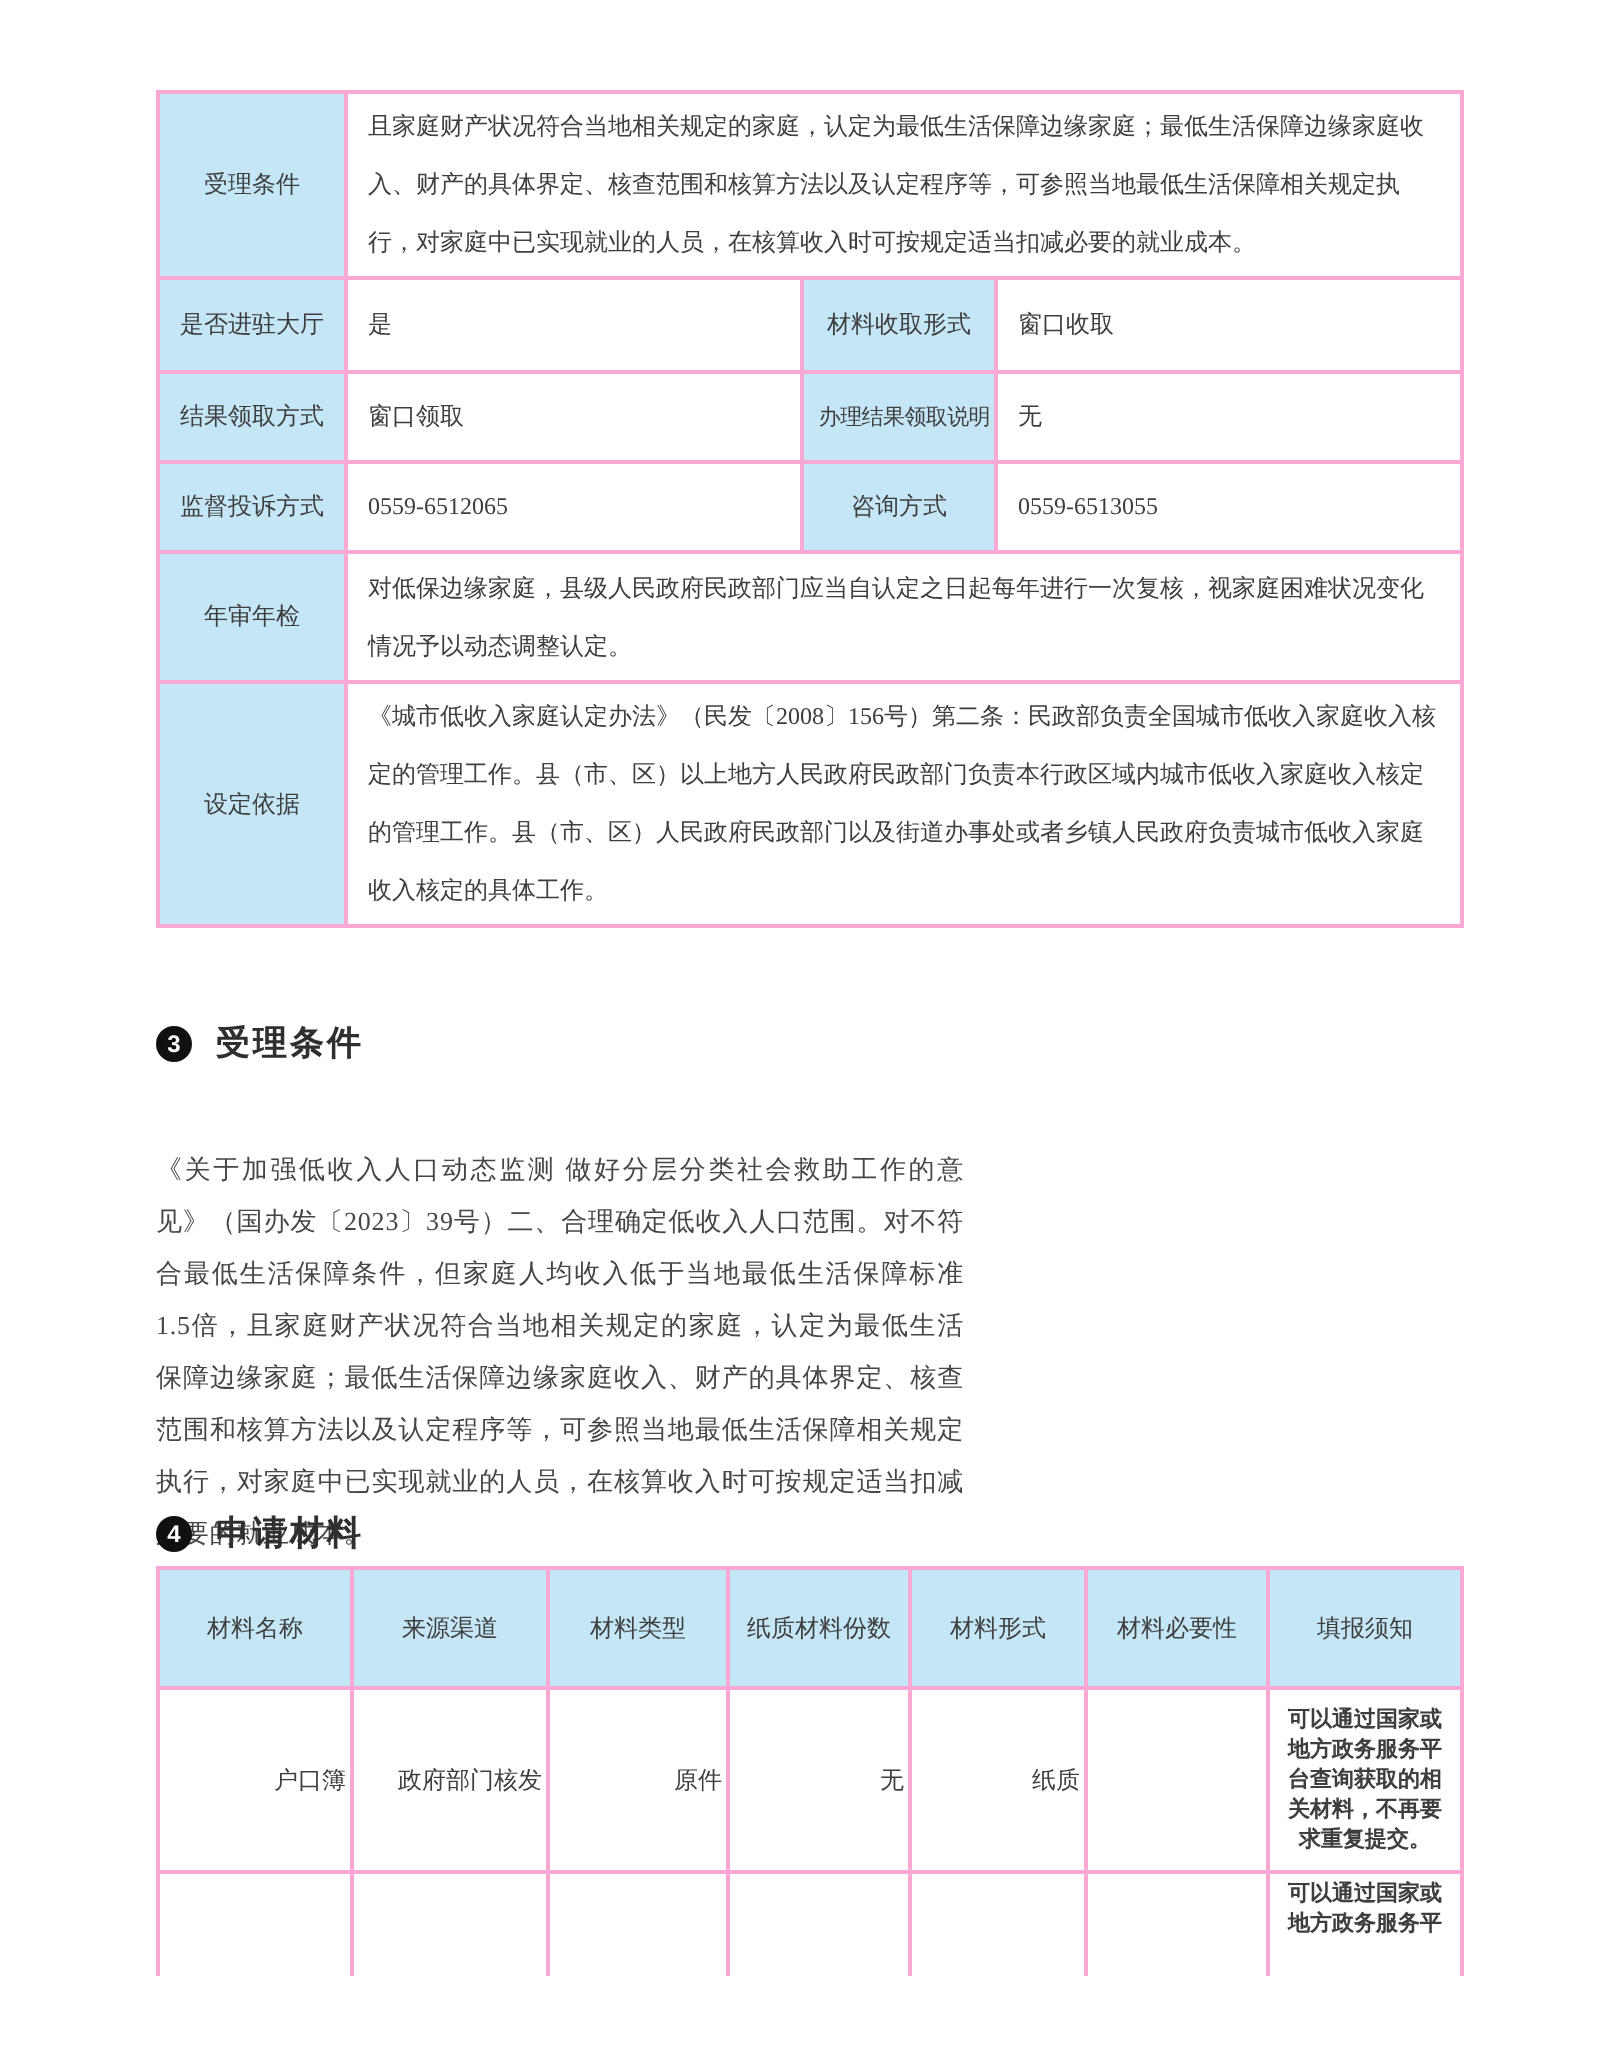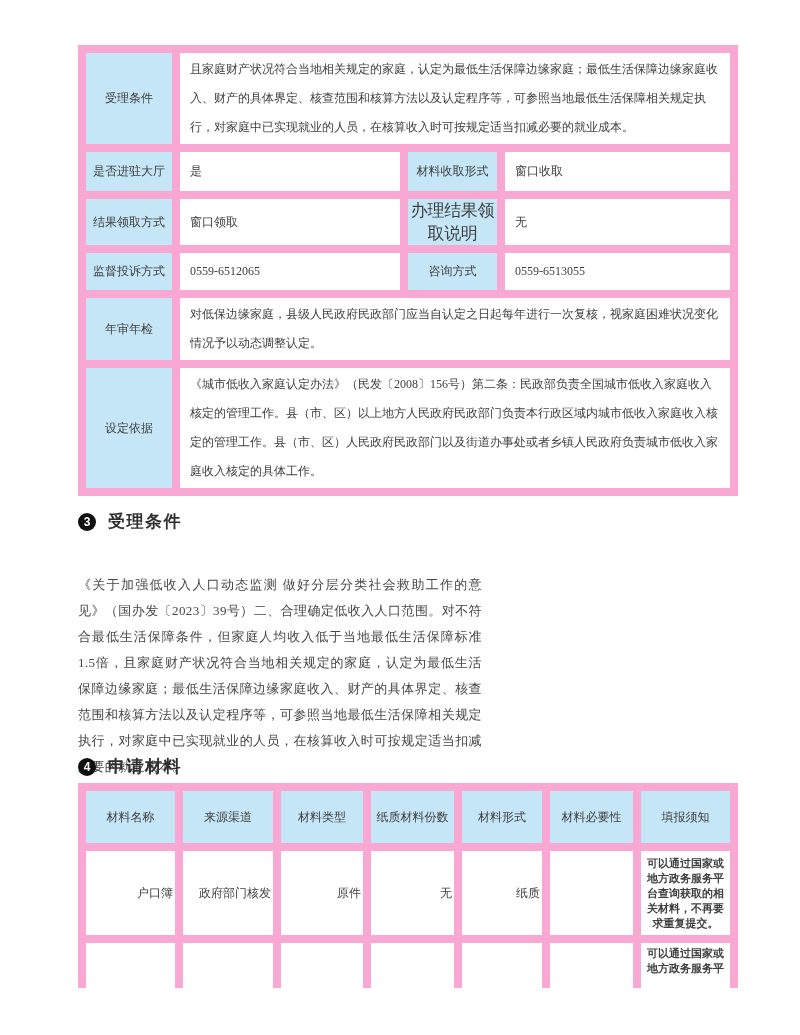--- a/index.html
+++ b/index.html
@@ -5,29 +5,29 @@
   html,body{margin:0;padding:0;background:#ffffff;}
   .page{
     position:relative;
     width:800px;height:1035px;
     background:#ffffff;
     overflow:hidden;
     font-family:"Liberation Serif","DejaVu Serif",serif;
     color:#3e3e3e;
   }
   table{border-collapse:collapse;table-layout:fixed;}
-  td,th{border:8px solid #f9a8d4;overflow:hidden;}
+  td,th{border:2px solid #f9a8d4;overflow:hidden;}
 
   
   .info-table{position:absolute;left:78px;top:45px;width:654px;}
   .info-table .label-cell{
     background:#c5e6f7;text-align:center;vertical-align:middle;
     font-size:12px;padding:0 2px;
   }
-  .info-table .label-cell.tight{font-size:17px;letter-spacing:-0.3px;}
+  .info-table .label-cell.tight{font-size:11px;letter-spacing:-0.3px;text-align:right;}
   .info-table .value-cell{
     background:#ffffff;text-align:left;vertical-align:middle;
     font-size:12px;line-height:29px;padding:2px 10px;
   }
 
   
   .section-heading{
     position:absolute;left:78px;
     display:flex;align-items:center;gap:12px;
   }

